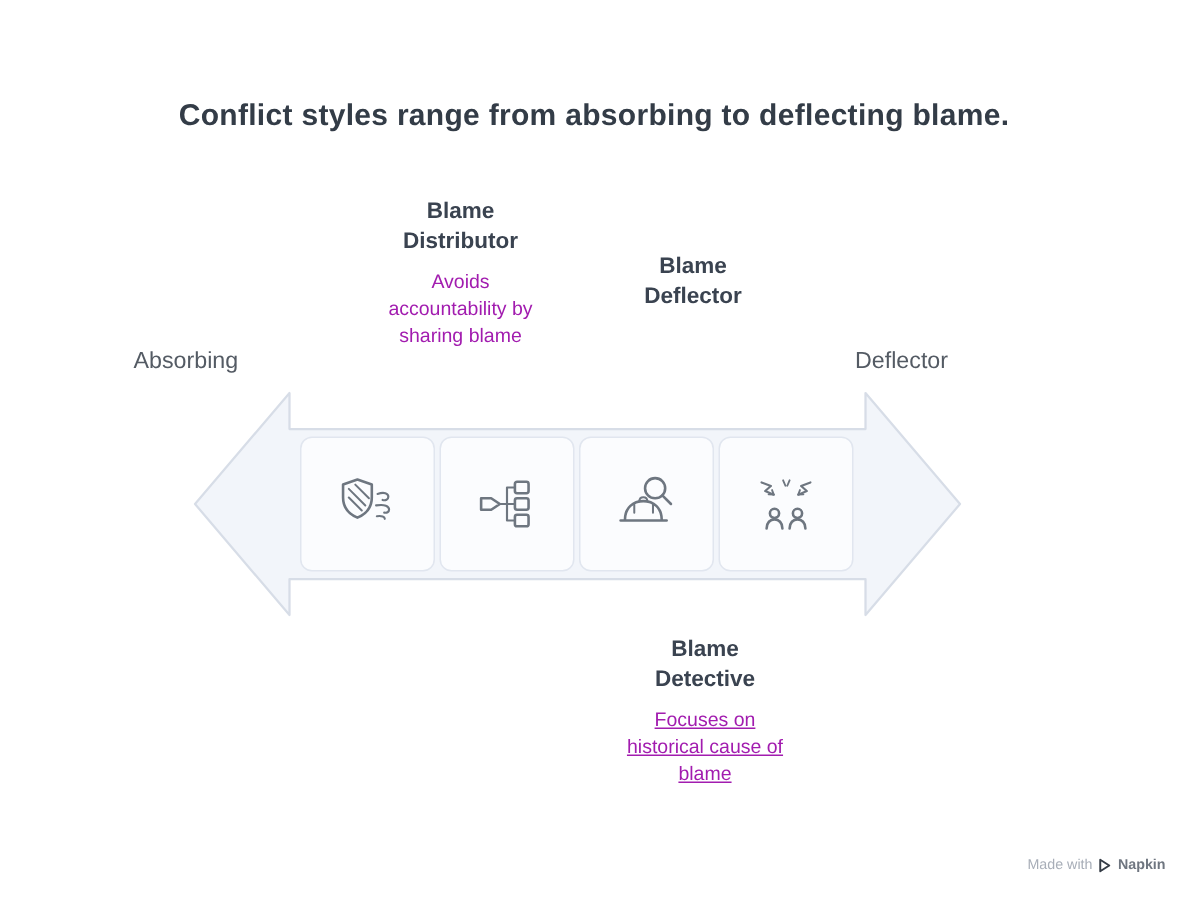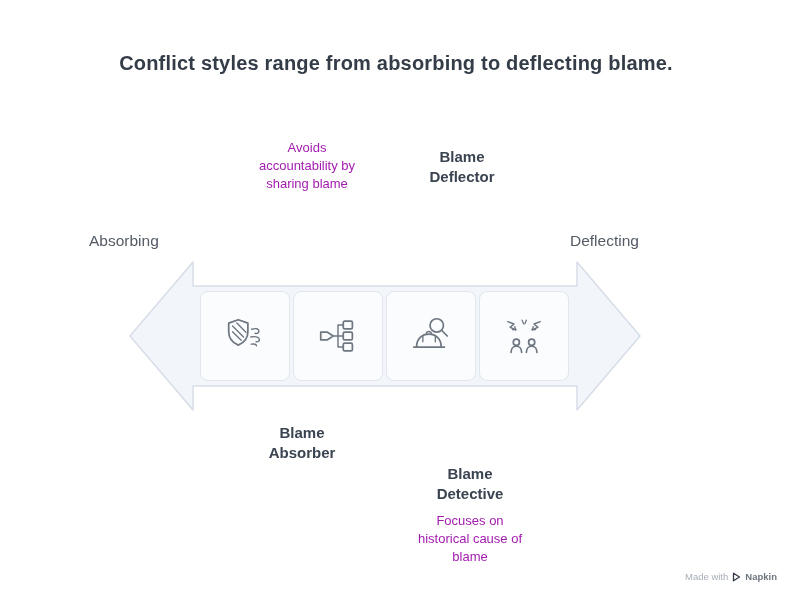--- a/index.html
+++ b/index.html
@@ -9,21 +9,21 @@
   .canvas {
     position: relative;
     width: 792px;
     height: 612px;
     background: #ffffff;
     overflow: hidden;
   }
 
   .title {
     position: absolute;
-    top: 50px;
+    top: 64px;
     left: 0;
     width: 100%;
     text-align: center;
     font-size: 20px;
     line-height: 26px;
     font-weight: bold;
     color: #333c47;
     letter-spacing: 0.2px;
   }
 
@@ -77,26 +77,26 @@
     margin: 0 auto;
   }
   .labelgroup .d {
     font-size: 13px;
     line-height: 18px;
     color: #a21caf;
     margin: 8px auto 0;
     width: 150px;
   }
   .labelgroup .d.w112 { width: 112px; }
-  .labelgroup .d.w118 { width: 118px; }
+  .labelgroup .d.w118 { width: 118px; text-decoration: underline; }
 
   .lg-distributor { left: 232px; top: 131px; }
-  .lg-deflector   { left: 387px; top: 147px; }
+  .lg-deflector   { left: 387px; top: 168px; }
   .lg-absorber    { left: 227px; top: 423px; }
-  .lg-detective   { left: 395px; top: 423px; margin-top: 41px; }
+  .lg-detective   { left: 395px; top: 423px; }
 
   .watermark {
     position: absolute;
     top: 571px;
     right: 15px;
     display: flex;
     align-items: center;
     gap: 4px;
     font-size: 9.5px;
     line-height: 12px;
@@ -105,21 +105,21 @@
   .watermark .brand { color: #6f7680; font-weight: bold; }
 </style>
 </head>
 <body>
 
 <div class="canvas">
 
   <h1 class="title">Conflict styles range from absorbing to deflecting blame.</h1>
 
   <div class="axis-label left">Absorbing</div>
-  <div class="axis-label right">Deflecting</div>
+  <div class="axis-label right">Deflector</div>
 
   <svg class="arrow-svg" width="518" height="156" viewBox="0 0 518 156">
     <polygon points="4,78 67,4 67,28 451,28 451,4 514,78 451,152 451,128 67,128 67,152" fill="#f2f5fa" stroke="#d7dde7" stroke-width="1.5" stroke-linejoin="round"></polygon>
   </svg>
 
   <div class="stylebox b1">
     <svg class="icon-svg" width="46" height="46" viewBox="0 0 48 48">
       <path d="M17 7 l10 3.5 v9 c0 7.5 -4.3 11.6 -10 14 c-5.7 -2.4 -10 -6.5 -10 -14 v-9 z"></path>
       <path d="M11 13.5 L22.5 25" stroke-width="1.4"></path>
       <path d="M11 19.5 L20 28.5" stroke-width="1.4"></path>
@@ -159,29 +159,29 @@
       <path d="M32.5 17.5 l3.6 -0.2 M32.5 17.5 l1.2 -3.2" stroke-width="1.3"></path>
       <path d="M22 7.5 l1.6 3.8 M26.5 7.5 l-1.6 3.8" stroke-width="1.3"></path>
       <circle cx="16" cy="30.5" r="3.2"></circle>
       <path d="M10.5 41 c0 -4 2.5 -6.3 5.5 -6.3 s5.5 2.3 5.5 6.3"></path>
       <circle cx="32" cy="30.5" r="3.2"></circle>
       <path d="M26.5 41 c0 -4 2.5 -6.3 5.5 -6.3 s5.5 2.3 5.5 6.3"></path>
     </svg>
   </div>
 
   <div class="labelgroup lg-distributor">
+    <div class="h">Blame Distributor</div>
     <div class="d w112">Avoids accountability by sharing blame</div>
   </div>
 
   <div class="labelgroup lg-deflector">
     <div class="h">Blame Deflector</div>
   </div>
 
   <div class="labelgroup lg-absorber">
-    <div class="h">Blame Absorber</div>
   </div>
 
   <div class="labelgroup lg-detective">
     <div class="h">Blame Detective</div>
     <div class="d w118">Focuses on historical cause of blame</div>
   </div>
 
   <div class="watermark">
     <span class="made">Made with</span>
     <svg width="9" height="10" viewBox="0 0 9 10">

